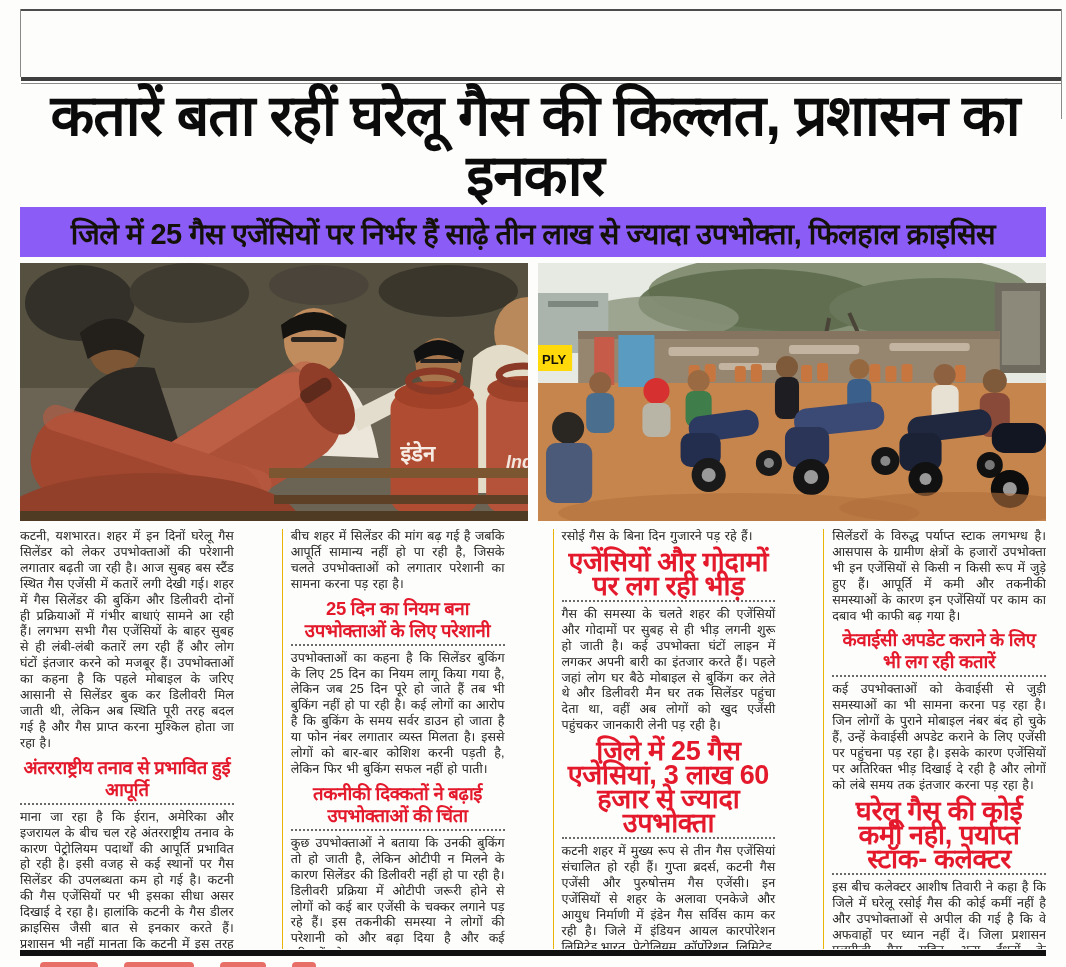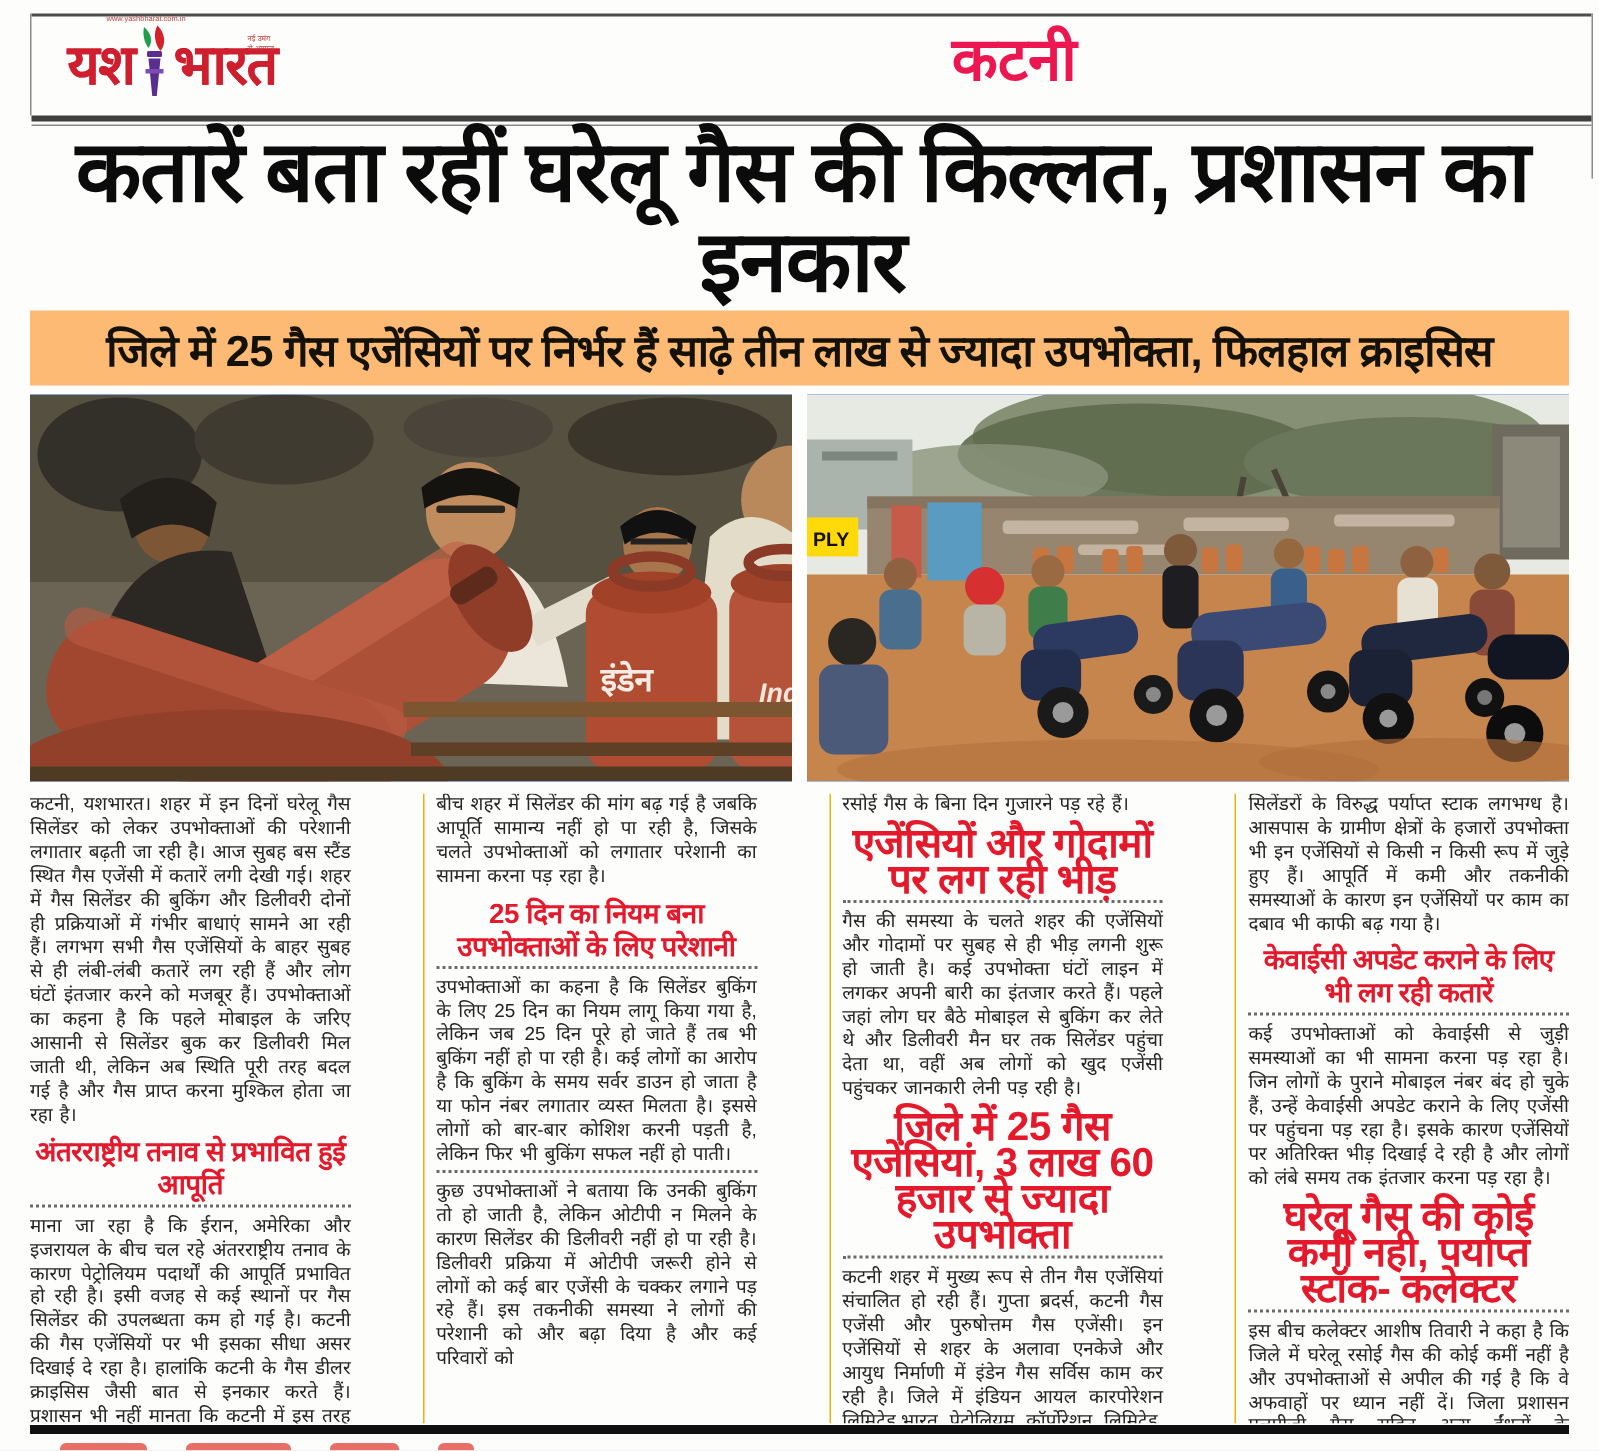--- a/index.html
+++ b/index.html
@@ -29,21 +29,21 @@
 
   
   .headline {
     position:absolute; top:92px; left:18px; right:14px; height:108px;
     display:flex; align-items:center; justify-content:center;
     font-size:57px; font-weight:800; color:#0b0b0b; letter-spacing:-1px;
     text-align:center; line-height:1.05;
   }
   .subheadline {
     position:absolute; top:207px; left:20px; right:20px; height:50px;
-    background:#fdba74; display:flex; align-items:center; justify-content:center;
+    background:#8b5cf6; display:flex; align-items:center; justify-content:center;
     font-size:29px; font-weight:800; color:#141109; letter-spacing:-0.5px;
   }
 
   
   .photos { position:absolute; top:263px; left:20px; right:20px; height:258px; display:flex; gap:10px; }
   .photo { flex:1; overflow:hidden; background:#3b82f6; }
   .photo svg { display:block; width:100%; height:100%; }
 
   
   .body-cols {
@@ -74,36 +74,20 @@
 </style>
 </head>
 <body>
 
 <div class="page">
 
   <div class="rule-top"></div>
   <div class="edge-left"></div>
   <div class="edge-right"></div>
 
-  <div class="masthead">
-    <div class="logo">
-      <span class="logo-micro">www.yashbharat.com.in</span>
-      <span class="logo-tagline">नई उमंग से आगाज</span>
-      <span class="logo-word">यश</span>
-      <svg class="logo-torch" viewBox="0 0 22 52">
-        <path d="M4 2 C9 6 10 12 7 16 C4 12 3 7 4 2 Z" fill="#1d9e4c"></path>
-        <path d="M13 1 C18 6 19 13 15 18 C11 13 10 6 13 1 Z" fill="#d2232a"></path>
-        <rect x="6" y="18" width="10" height="4" rx="1" fill="#5b2d8e"></rect>
-        <path d="M7 23 L15 23 L12.5 48 L9.5 48 Z" fill="#5b2d8e"></path>
-        <rect x="5" y="30" width="12" height="3" fill="#7b4db0"></rect>
-      </svg>
-      <span class="logo-word">भारत</span>
-    </div>
-    <div class="edition">कटनी</div>
-  </div>
   <div class="rule-mid-a"></div>
   <div class="rule-mid-b"></div>
 
   <div class="headline">कतारें बता रहीं घरेलू गैस की किल्लत, प्रशासन का इनकार</div>
   <div class="subheadline">जिले में 25 गैस एजेंसियों पर निर्भर हैं साढ़े तीन लाख से ज्यादा उपभोक्ता, फिलहाल क्राइसिस</div>
 
   <div class="photos">
 
     <div class="photo">
       <svg viewBox="0 0 510 258" preserveAspectRatio="none">
@@ -264,20 +248,21 @@
       <h3 class="sec-head">अंतरराष्ट्रीय तनाव से प्रभावित हुई आपूर्ति</h3>
       <div class="dotted"></div>
       <p class="para">माना जा रहा है कि ईरान, अमेरिका और इजरायल के बीच चल रहे अंतरराष्ट्रीय तनाव के कारण पेट्रोलियम पदार्थों की आपूर्ति प्रभावित हो रही है। इसी वजह से कई स्थानों पर गैस सिलेंडर की उपलब्धता कम हो गई है। कटनी की गैस एजेंसियों पर भी इसका सीधा असर दिखाई दे रहा है। हालांकि कटनी के गैस डीलर क्राइसिस जैसी बात से इनकार करते हैं। प्रशासन भी नहीं मानता कि कटनी में इस तरह का कोई संकट है। इस सबके</p>
     </div>
 
     <div class="col">
       <p class="para">बीच शहर में सिलेंडर की मांग बढ़ गई है जबकि आपूर्ति सामान्य नहीं हो पा रही है, जिसके चलते उपभोक्ताओं को लगातार परेशानी का सामना करना पड़ रहा है।</p>
       <h3 class="sec-head">25 दिन का नियम बना उपभोक्ताओं के लिए परेशानी</h3>
       <div class="dotted"></div>
       <p class="para">उपभोक्ताओं का कहना है कि सिलेंडर बुकिंग के लिए 25 दिन का नियम लागू किया गया है, लेकिन जब 25 दिन पूरे हो जाते हैं तब भी बुकिंग नहीं हो पा रही है। कई लोगों का आरोप है कि बुकिंग के समय सर्वर डाउन हो जाता है या फोन नंबर लगातार व्यस्त मिलता है। इससे लोगों को बार-बार कोशिश करनी पड़ती है, लेकिन फिर भी बुकिंग सफल नहीं हो पाती।</p>
+      <h3 class="sec-head">तकनीकी दिक्कतों ने बढ़ाई उपभोक्ताओं की चिंता</h3>
       <div class="dotted"></div>
       <p class="para">कुछ उपभोक्ताओं ने बताया कि उनकी बुकिंग तो हो जाती है, लेकिन ओटीपी न मिलने के कारण सिलेंडर की डिलीवरी नहीं हो पा रही है। डिलीवरी प्रक्रिया में ओटीपी जरूरी होने से लोगों को कई बार एजेंसी के चक्कर लगाने पड़ रहे हैं। इस तकनीकी समस्या ने लोगों की परेशानी को और बढ़ा दिया है और कई परिवारों को</p>
     </div>
 
     <div class="col">
       <p class="para">रसोई गैस के बिना दिन गुजारने पड़ रहे हैं।</p>
       <h3 class="sec-head big">एजेंसियों और गोदामों पर लग रही भीड़</h3>
       <div class="dotted"></div>
       <p class="para">गैस की समस्या के चलते शहर की एजेंसियों और गोदामों पर सुबह से ही भीड़ लगनी शुरू हो जाती है। कई उपभोक्ता घंटों लाइन में लगकर अपनी बारी का इंतजार करते हैं। पहले जहां लोग घर बैठे मोबाइल से बुकिंग कर लेते थे और डिलीवरी मैन घर तक सिलेंडर पहुंचा देता था, वहीं अब लोगों को खुद एजेंसी पहुंचकर जानकारी लेनी पड़ रही है।</p>
       <h3 class="sec-head big">जिले में 25 गैस एजेंसियां, 3 लाख 60 हजार से ज्यादा उपभोक्ता</h3>

